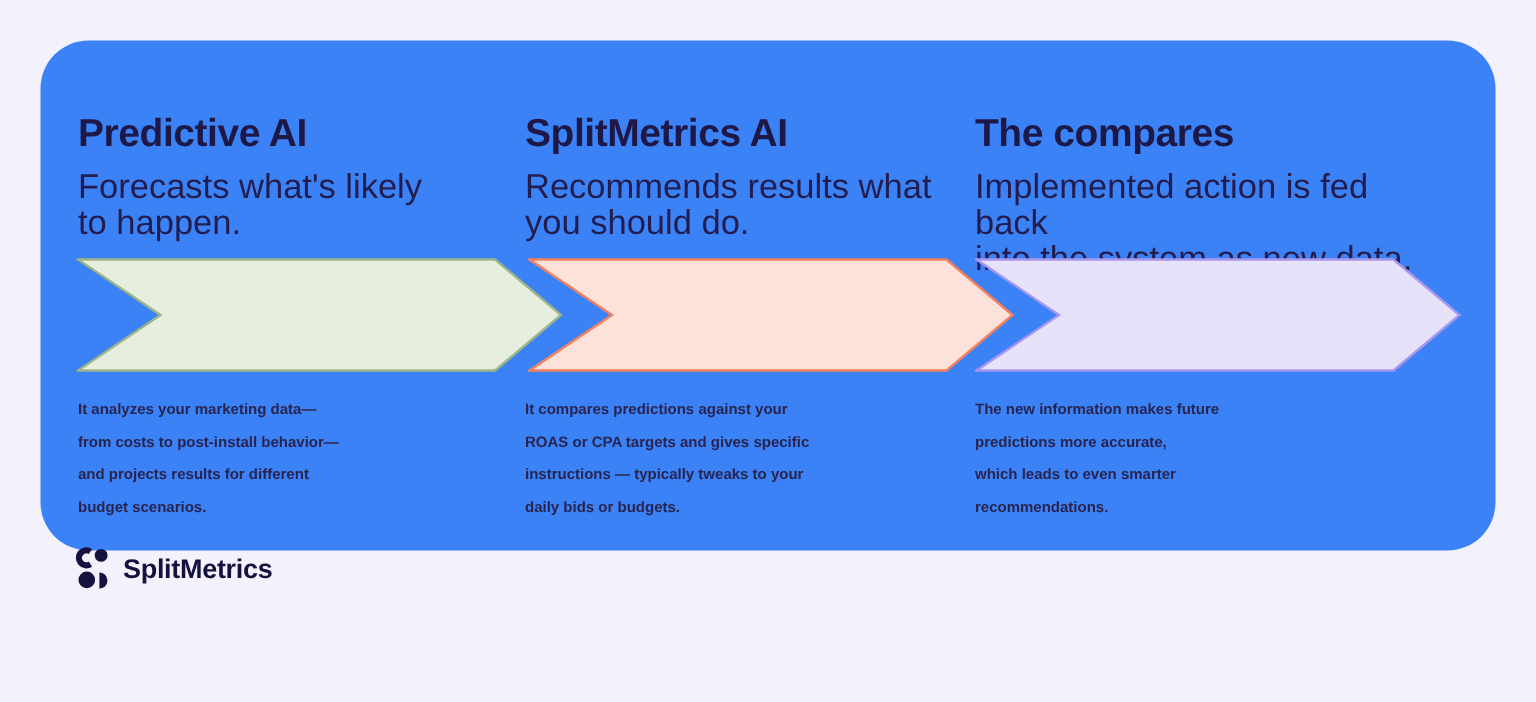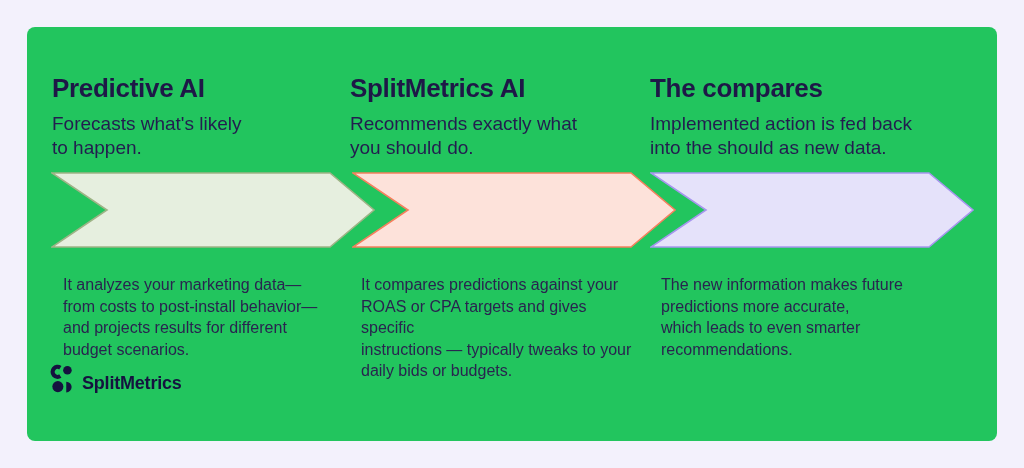--- a/index.html
+++ b/index.html
@@ -9,60 +9,60 @@
   }
   .canvas{
     position:relative;
     width:1024px;height:468px;
     background:#f3f1fc;
     overflow:hidden;
   }
   .card{
     position:absolute;
     left:27px;top:27px;
-    width:970px;height:414px;
-    background:#22c55e;
-    border-radius:8px;
+    width:970px;height:340px;
+    background:#3b82f6;
+    border-radius:32px;
   }
   .col{position:absolute;width:295px;}
   .col-title{
     position:absolute;top:46px;
     margin:0;
     font-size:26px;
     font-weight:700;
     letter-spacing:-0.3px;
     color:#1e1847;
   }
   .col-sub{
     position:absolute;top:85px;
     margin:0;
-    font-size:19px;
+    font-size:23px;
     font-weight:500;
     line-height:24px;
     color:#231d4f;
     white-space:pre-line;
   }
   .col-body{
     position:absolute;top:236px;
-    margin:11px;
-    font-size:16px;
-    font-weight:400;
+    margin:0;
+    font-size:10px;
+    font-weight:700;
     line-height:21.5px;
     color:#29244f;
     white-space:pre-line;
   }
   .arrow-svg{
     position:absolute;top:145px;
     display:block;
   }
   .logo{
     position:absolute;
     left:23px;top:337px;
     display:flex;
-    align-items:flex-end;
+    align-items:center;
     gap:7px;
   }
   .logo-text{
     font-size:18px;
     font-weight:700;
     letter-spacing:-0.2px;
     color:#15123f;
   }
 </style>
 </head>
@@ -76,32 +76,32 @@
       <p class="col-sub">Forecasts what's likely
 to happen.</p>
       <p class="col-body">It analyzes your marketing data—
 from costs to post-install behavior—
 and projects results for different
 budget scenarios.</p>
     </div>
 
     <div class="col" style="left:323px">
       <h2 class="col-title">SplitMetrics AI</h2>
-      <p class="col-sub">Recommends exactly what
+      <p class="col-sub">Recommends results what
 you should do.</p>
       <p class="col-body">It compares predictions against your
 ROAS or CPA targets and gives specific
 instructions — typically tweaks to your
 daily bids or budgets.</p>
     </div>
 
     <div class="col" style="left:623px">
       <h2 class="col-title">The compares</h2>
       <p class="col-sub">Implemented action is fed back
-into the should as new data.</p>
+into the system as new data.</p>
       <p class="col-body">The new information makes future
 predictions more accurate,
 which leads to even smarter
 recommendations.</p>
     </div>
 
     <svg class="arrow-svg" style="left:24px" width="325" height="76" viewBox="0 0 325 76">
       <polygon points="1,1 279,1 323,38 279,75 1,75 56,38" stroke-width="1.6" stroke-linejoin="miter" fill="#e6efdf" stroke="#9fb487"></polygon>
     </svg>
 

